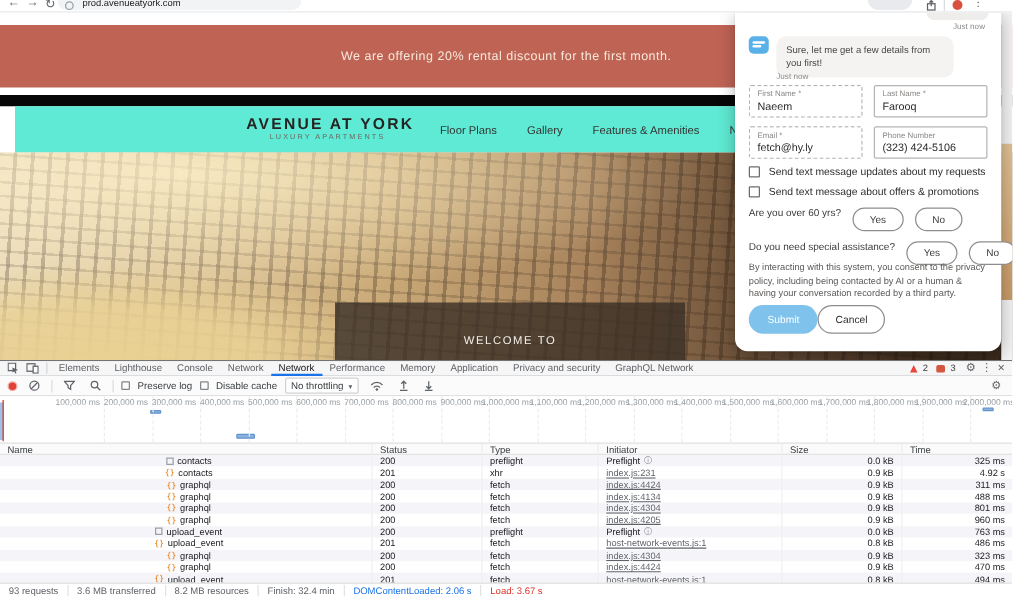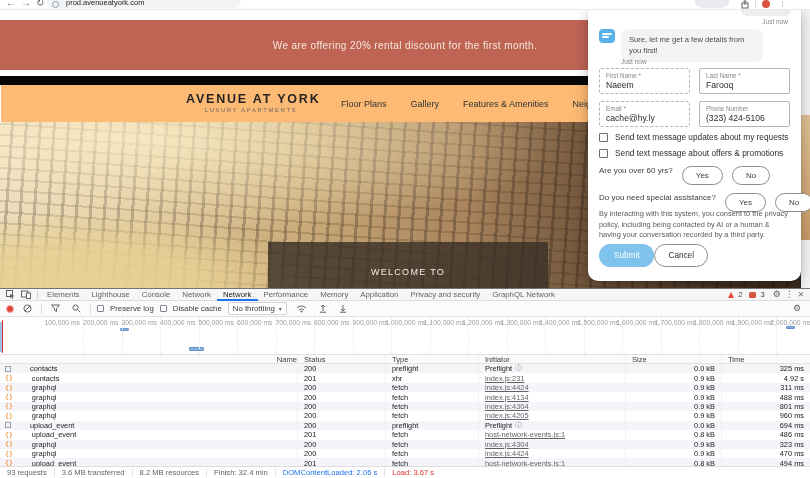--- a/index.html
+++ b/index.html
@@ -13,21 +13,21 @@
 .url-dot{position:absolute;left:52px;top:1px;width:7px;height:7px;border-radius:50%;border:1px solid #9aa0a6;}
 .tab-remnant{position:absolute;left:694px;top:-4px;width:36px;height:12px;background:#e8eaed;border-radius:0 0 9px 9px;}
 .share-ic{position:absolute;left:741px;top:0px;}
 .chrome-sep{position:absolute;left:755px;top:0;width:1px;height:9px;background:#dadce0;}
 .avatar-dot{position:absolute;left:762px;top:0px;width:8px;height:8px;border-radius:50%;background:#d9513e;}
 .dots-glyph{position:absolute;left:778px;top:-3px;font-size:9px;color:#5f6368;}
 
 
 .banner{position:absolute;top:20px;left:0;width:810px;height:50px;background:#bf6355;color:#f6e9db;display:flex;align-items:center;justify-content:center;font-size:10px;letter-spacing:.4px;z-index:1;}
 .blackbar{position:absolute;top:76px;left:0;width:810px;height:9px;background:#070707;z-index:1;}
-.site-header{position:absolute;top:85px;left:1px;width:701px;height:37px;background:#fdba74;z-index:1;}
+.site-header{position:absolute;top:85px;left:12px;width:701px;height:37px;background:#5eead4;z-index:1;}
 .logo{position:absolute;left:185px;top:7px;width:130px;text-align:center;}
 .logo-title{font-size:12.5px;font-weight:bold;letter-spacing:1.8px;color:#262423;white-space:nowrap;}
 .logo-sub{font-size:5.8px;letter-spacing:1.7px;color:#6b6762;margin-top:1px;}
 .site-nav{position:absolute;left:340px;top:14px;display:flex;gap:24px;font-size:9px;color:#333;white-space:nowrap;}
 .nav-link{cursor:pointer;}
 .hero{position:absolute;top:122px;left:0;width:810px;height:166px;overflow:hidden;z-index:1;
  background:linear-gradient(100deg,#ecddbd 0%,#dfc79c 20%,#cbab79 38%,#a8835c 58%,#7d5d42 78%,#5a4230 100%);}
 .hero-windows{position:absolute;inset:0;opacity:.5;
  background:repeating-linear-gradient(94deg,rgba(34,23,15,0) 0 11px,rgba(34,23,15,.55) 11px 14px),
             repeating-linear-gradient(4deg,rgba(34,23,15,0) 0 9px,rgba(44,30,18,.35) 9px 11px);}
@@ -93,27 +93,27 @@
 .tb-gear{margin-left:auto;}
 .dt-ruler{position:relative;height:38px;border-bottom:1px solid #e0e0e0;background:#fff;overflow:hidden;}
 .tick-label{position:absolute;top:2px;font-size:6.8px;color:#9aa0a6;white-space:nowrap;}
 .gridline{position:absolute;top:0;bottom:0;width:0;border-left:1px dashed #ececec;}
 .wf-redline{position:absolute;left:2px;top:3px;width:1px;height:33px;background:#d93025;}
 .wf-cluster{position:absolute;left:0;top:5px;width:3px;height:30px;background:#9ec3e8;}
 .wf-bar{position:absolute;background:#8ab2e0;border:1px solid #6493c9;border-radius:1px;}
 .dt-grid{display:grid;grid-template-columns:297px 88px 93px 147px 96px 89px;}
 .dt-thead{height:9px;align-items:center;background:#fafafa;border-bottom:1px solid #e3e3e3;font-size:7.6px;color:#3c4043;}
 .hcell{padding-left:6px;border-left:1px solid #eee;cursor:pointer;white-space:nowrap;overflow:hidden;}
-.hcell:first-child{border-left:none;text-align:right;}
+.hcell:first-child{border-left:none;}
 .dt-rows{overflow:hidden;height:104px;}
 .dt-row{height:9.45px;align-items:center;font-size:7.4px;color:#202124;cursor:pointer;}
 .dt-row.alt{background:#f5f5f9;}
 .cell{padding-left:6px;border-left:1px solid #f0f0f0;white-space:nowrap;overflow:hidden;height:100%;display:flex;align-items:center;}
 .cell:first-child{border-left:none;}
-.name-cell{gap:19px;padding-left:5px;}
+.name-cell{gap:3px;padding-left:5px;justify-content:center;}
 .req-icon.pf{width:6px;height:6px;border:1px solid #9aa0a6;flex:none;}
 .req-icon.json{color:#e37400;font-family:"DejaVu Sans Mono",monospace;font-size:6.5px;flex:none;}
 .init-link{color:#5f6368;text-decoration:underline;cursor:pointer;}
 .info-icon{font-size:6.5px;color:#80868b;margin-left:3px;}
 .num{justify-content:flex-end;padding-right:6px;}
 .dt-footer{position:absolute;bottom:0;left:0;right:0;height:12px;display:flex;align-items:center;background:#fff;border-top:1px solid #ddd;font-size:7.6px;color:#5f6368;}
 .foot-item{padding:0 7px;white-space:nowrap;}
 .foot-item:not(:last-child){border-right:1px solid #e3e3e3;}
 .foot-item.dcl{color:#1a73e8;}
 .foot-item.load{color:#d93025;}
@@ -188,21 +188,21 @@
         <div class="field dashed">
           <div class="f-label">First Name *</div>
           <div class="f-value">Naeem</div>
         </div>
         <div class="field">
           <div class="f-label">Last Name *</div>
           <div class="f-value">Farooq</div>
         </div>
         <div class="field dashed">
           <div class="f-label">Email *</div>
-          <div class="f-value">cache@hy.ly</div>
+          <div class="f-value">fetch@hy.ly</div>
         </div>
         <div class="field">
           <div class="f-label">Phone Number</div>
           <div class="f-value">(323) 424-5106</div>
         </div>
       </div>
     <div class="checks">
         <div class="check-row">
           <span class="checkbox"></span>
           <span class="check-label">Send text message updates about my requests</span>
@@ -457,21 +457,21 @@
             <span class="req-icon pf"></span>
             <span>upload_event</span>
           </div>
           <div class="cell">200</div>
           <div class="cell">preflight</div>
           <div class="cell">
             <span>Preflight</span>
             <span class="info-icon">ⓘ</span>
           </div>
           <div class="cell num">0.0 kB</div>
-          <div class="cell num">694 ms</div>
+          <div class="cell num">763 ms</div>
         </div>
         <div class="dt-row dt-grid">
           <div class="cell name-cell">
             <span class="req-icon json">{}</span>
             <span>upload_event</span>
           </div>
           <div class="cell">201</div>
           <div class="cell">fetch</div>
           <div class="cell">
             <span class="init-link">host-network-events.js:1</span>

